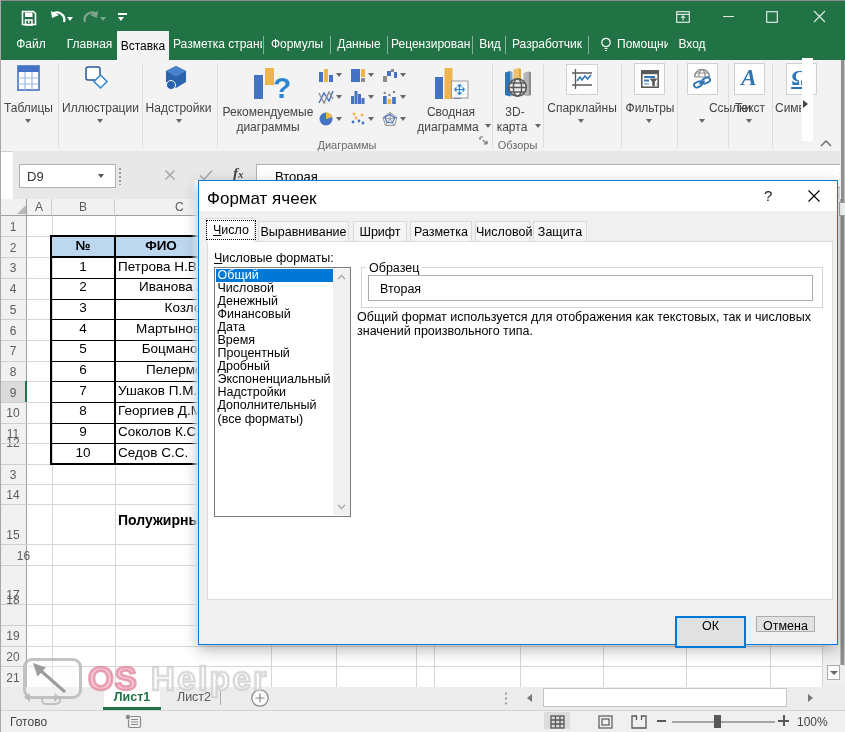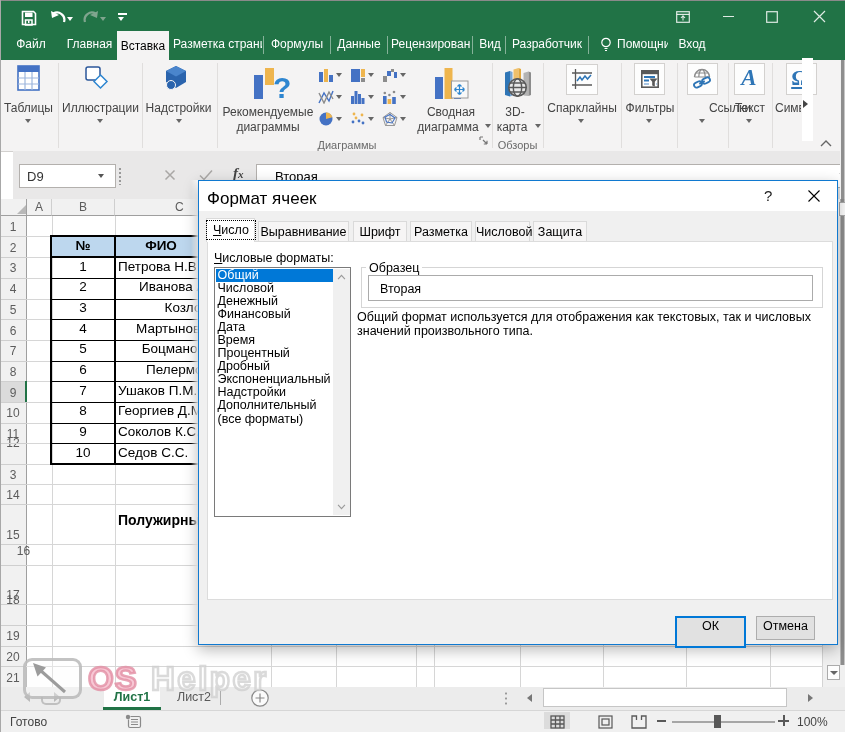--- a/index.html
+++ b/index.html
@@ -377,21 +377,21 @@
     </div>
 <div class="abs" style="left:0;top:85.6px"></div>
 <div class="abs" style="left:0;top:284.6px;width:26px;height:20.7px;color:#5c5c5c;font-size:12px;display:flex;align-items:flex-end;justify-content:center">
       <span style="margin-bottom:2.3px">14</span>
     </div>
 <div class="abs" style="left:0;top:106.3px"></div>
 <div class="abs" style="left:0;top:305.3px;width:26px;height:40.0px;color:#5c5c5c;font-size:12px;text-align:center;display:flex;align-items:flex-end;justify-content:center">
       <span style="margin-bottom:2.0px">15</span>
     </div>
 <div class="abs" style="left:0;top:146.3px"></div>
-<div class="abs" style="left:0;top:345.3px;width:47px;height:20.6px;color:#5c5c5c;font-size:12px;text-align:center;display:flex;justify-content:center">
+<div class="abs" style="left:0;top:345.3px;width:47px;height:20.6px;color:#5c5c5c;font-size:12px;text-align:center;display:flex;align-items:flex-end;justify-content:center">
       <span style="margin-bottom:2.3px">16</span>
     </div>
 <div class="abs" style="left:0;top:166.9px"></div>
 <div class="abs" style="left:0;top:365.9px;width:26px;height:39.4px;color:#5c5c5c;font-size:12px;text-align:center;display:flex;align-items:flex-end;justify-content:center">
       <span style="margin-bottom:2.0px">17</span>
     </div>
 <div class="abs" style="left:0;top:206.3px"></div>
 <div class="abs" style="left:0;top:405.3px;width:26px;height:20.6px;color:#5c5c5c;font-size:12px;text-align:center;display:flex;align-items:flex-end;justify-content:center">
       <span style="margin-bottom:18px">18</span>
     </div>
@@ -554,21 +554,21 @@
     </div>
   </div>
 
   <div class="abs" style="left:162px;top:86px;width:462px;height:41px;border:1px solid #d5d5d5;box-sizing:border-box"></div>
   <div class="abs" style="left:167px;top:80px;font-size:12.5px;background:#fff;padding:0 3px;color:#000">Образец</div>
   <div class="abs" style="left:169px;top:94px;width:445px;height:26px;background:#fff;border:1px solid #ababab;box-sizing:border-box"></div>
   <div class="abs" style="left:181px;top:101px;font-size:12.5px;color:#000">Вторая</div>
   <div class="abs" style="left:158px;top:129px;font-size:12.5px;line-height:14px;color:#000;white-space:nowrap">Общий формат используется для отображения как текстовых, так и числовых<br>значений произвольного типа.</div>
 
   <div class="btn" style="left:476px;top:435px;width:71px;height:32px;line-height:17px;border:2px solid #0078d7">ОК</div>
-  <div class="btn" style="left:557px;top:435px;width:59px;height:24px;line-height:18px">Отмена</div>
+  <div class="btn" style="left:557px;top:435px;width:59px;height:16px;line-height:18px">Отмена</div>
 </div>
 <div class="abs" id="tabsbar">
   <div class="abs" style="left:24px;top:5px;width:0;height:0;border-top:5px solid transparent;border-bottom:5px solid transparent;border-right:6px solid #b9b9b9"></div>
   <div class="abs" style="left:54px;top:5px;width:0;height:0;border-top:5px solid transparent;border-bottom:5px solid transparent;border-left:6px solid #b9b9b9"></div>
   <div class="abs" style="left:104px;top:0;width:56px;height:21px;background:#fff;color:#217346;font-weight:bold;font-size:12.5px;text-align:center;line-height:21px">Лист1</div>
   <div class="abs" style="left:103px;top:20px;width:58px;height:2.5px;background:#217346"></div>
   <div class="abs" style="left:168px;top:0;width:52px;height:21px;color:#595959;font-size:12.5px;text-align:center;line-height:21px">Лист2</div>
   <div class="abs" style="left:220px;top:4px;width:1px;height:14px;background:#acacac"></div>
   <svg class="abs" style="left:250px;top:1px" width="20" height="20" viewBox="0 0 20 20">
     <circle cx="10" cy="10" r="8.2" fill="#fbfbfb" stroke="#8a8a8a" stroke-width="1.2"></circle>

